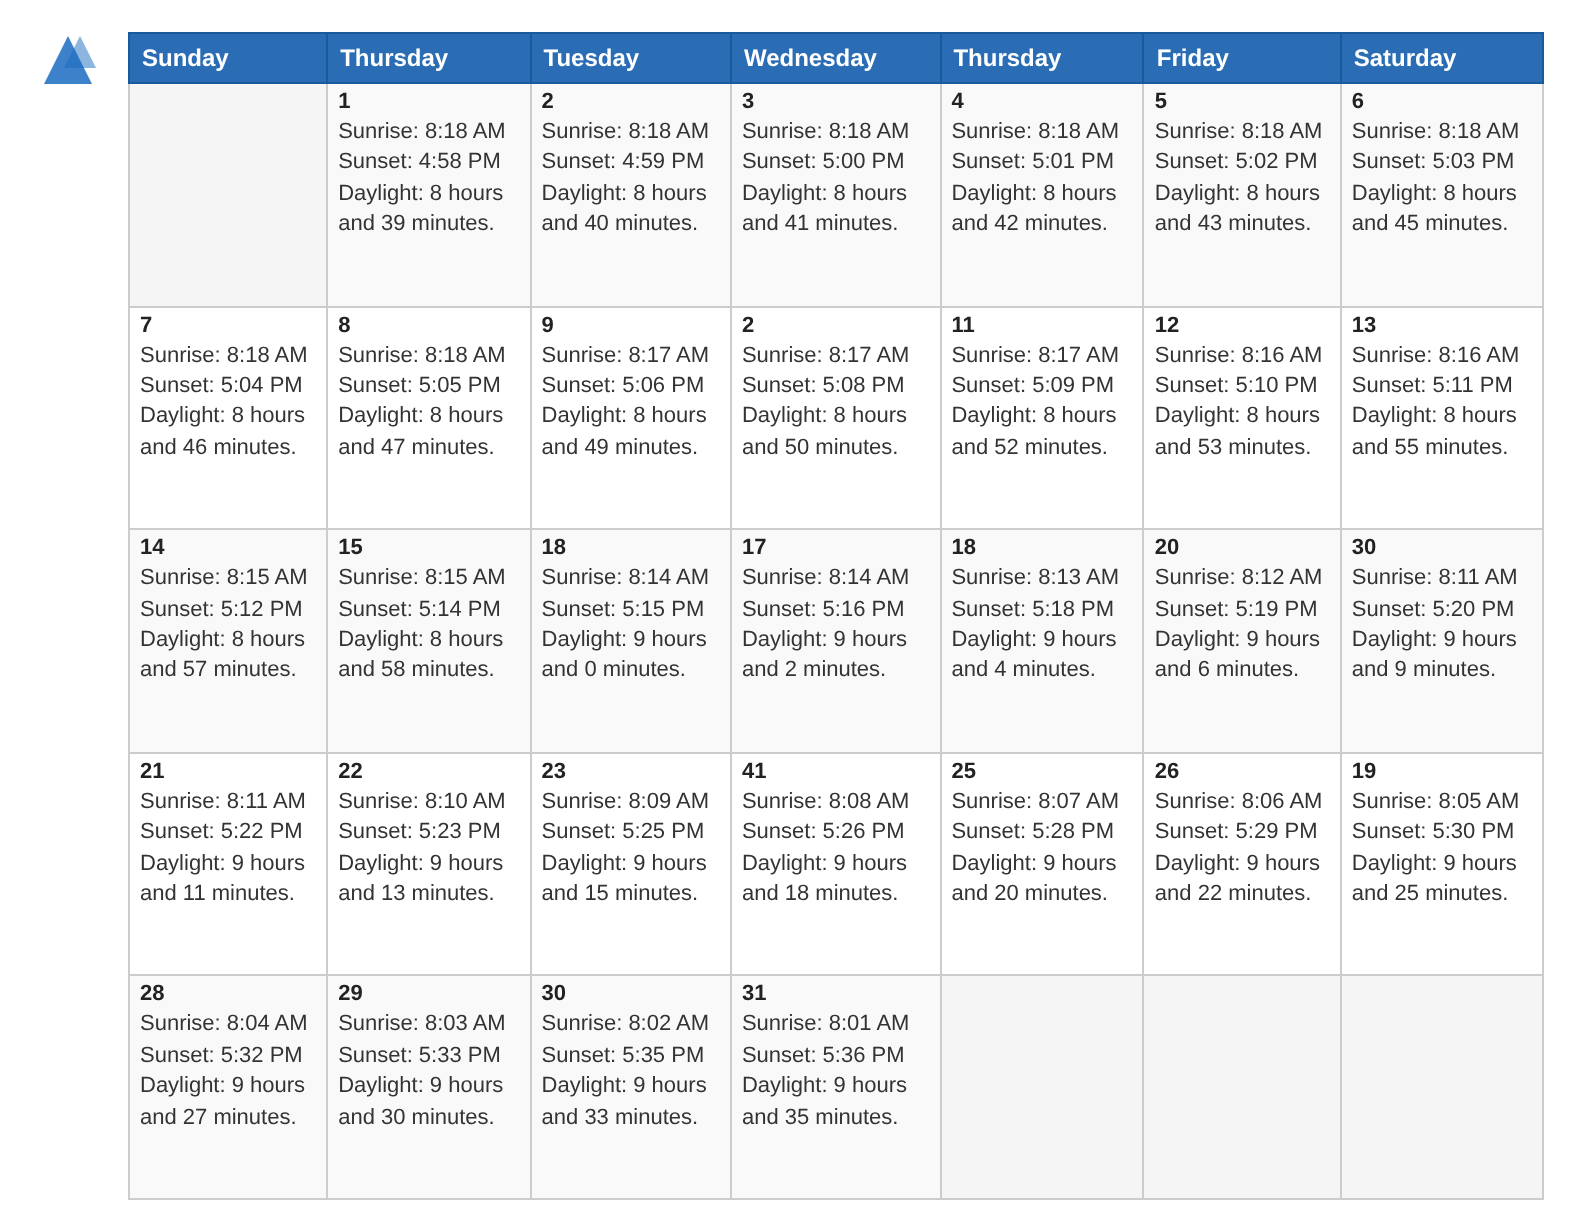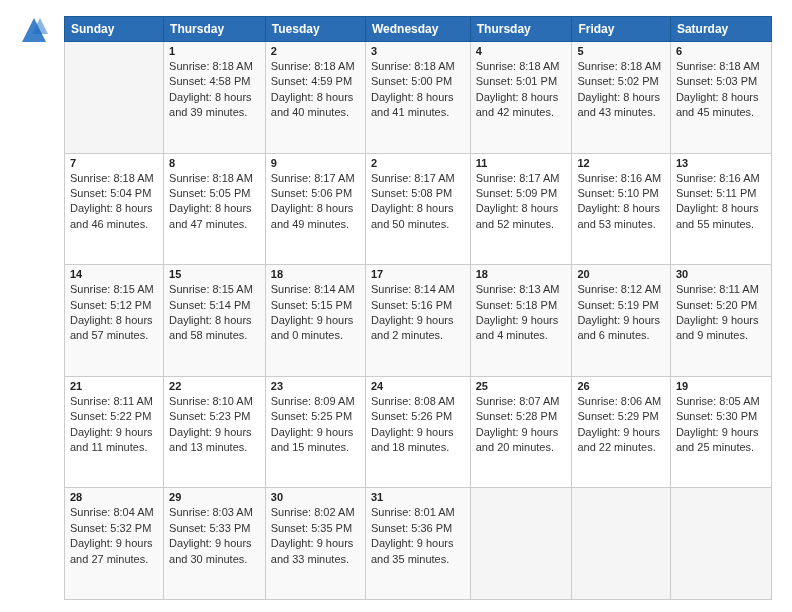--- a/index.html
+++ b/index.html
@@ -235,21 +235,21 @@
           </td>
           <td>
             <span class="day-number">22</span>
             <div class="day-info">Sunrise: 8:10 AM<br>Sunset: 5:23 PM<br>Daylight: 9 hours and 13 minutes.</div>
           </td>
           <td>
             <span class="day-number">23</span>
             <div class="day-info">Sunrise: 8:09 AM<br>Sunset: 5:25 PM<br>Daylight: 9 hours and 15 minutes.</div>
           </td>
           <td>
-            <span class="day-number">24</span>
+            <span class="day-number">41</span>
             <div class="day-info">Sunrise: 8:08 AM<br>Sunset: 5:26 PM<br>Daylight: 9 hours and 18 minutes.</div>
           </td>
           <td>
             <span class="day-number">25</span>
             <div class="day-info">Sunrise: 8:07 AM<br>Sunset: 5:28 PM<br>Daylight: 9 hours and 20 minutes.</div>
           </td>
           <td>
             <span class="day-number">26</span>
             <div class="day-info">Sunrise: 8:06 AM<br>Sunset: 5:29 PM<br>Daylight: 9 hours and 22 minutes.</div>
           </td>

